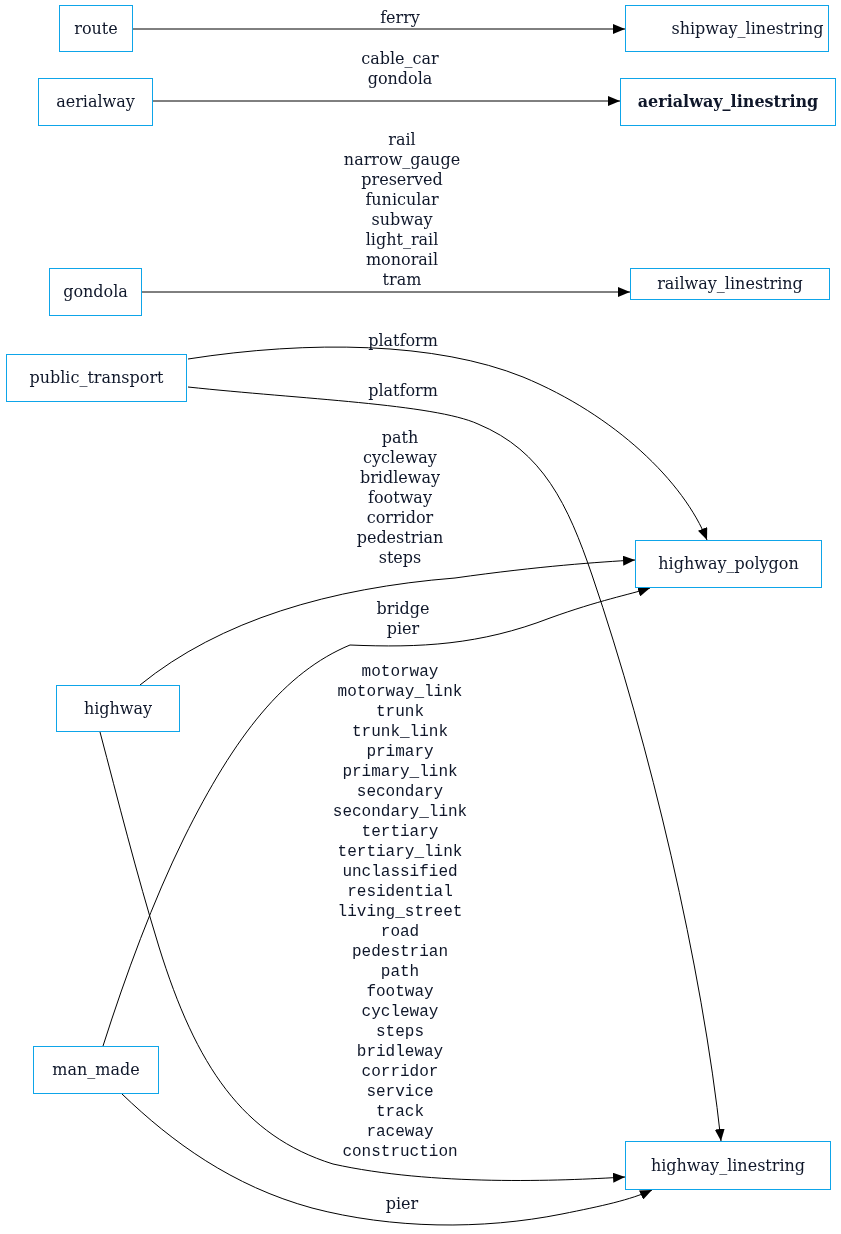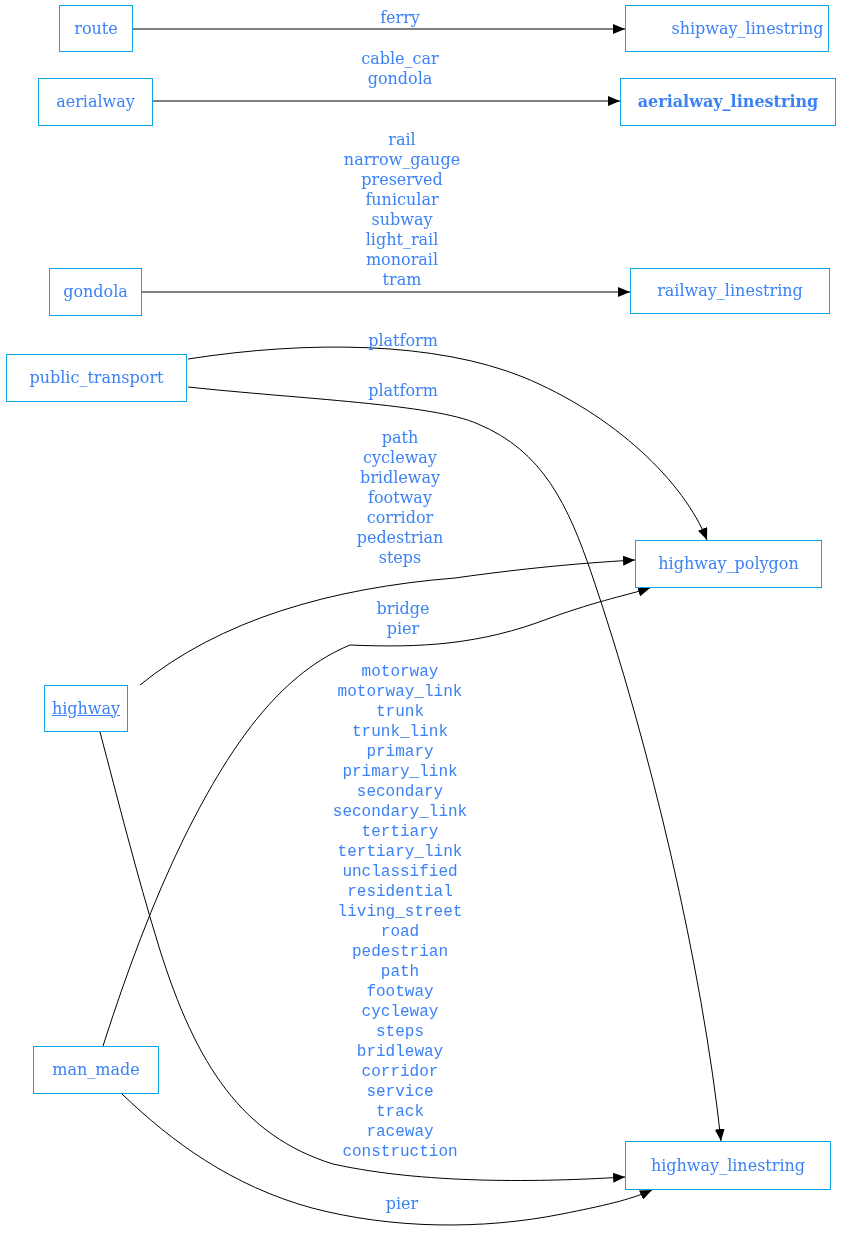--- a/index.html
+++ b/index.html
@@ -7,21 +7,21 @@
     margin: 0;
     padding: 0;
     background: #ffffff;
   }
   .canvas {
     position: relative;
     width: 841px;
     height: 1234px;
     background: #ffffff;
     font-family: "DejaVu Serif", serif;
-    color: #3b82f6;
+    color: #0f172a;
     overflow: hidden;
     border-radius: 22px;
   }
   .edges-svg {
     position: absolute;
     left: 0;
     top: 0;
   }
   .edges-svg path.edge {
     fill: none;
@@ -149,30 +149,30 @@
       </div>
       <div class="node" style="left: 38px; top: 78px; width: 115px; height: 48px;">
         <span>aerialway</span>
       </div>
       <div class="node" style="left: 620px; top: 78px; width: 216px; height: 48px; font-weight: bold;">
         <span>aerialway_linestring</span>
       </div>
       <div class="node" style="left: 49px; top: 268px; width: 93px; height: 48px;">
         <span>gondola</span>
       </div>
-      <div class="node" style="left: 630px; top: 268px; width: 200px; height: 46px;">
+      <div class="node" style="left: 630px; top: 268px; width: 200px; height: 32px;">
         <span>railway_linestring</span>
       </div>
       <div class="node" style="left: 6px; top: 354px; width: 181px; height: 48px;">
         <span>public_transport</span>
       </div>
       <div class="node" style="left: 635px; top: 540px; width: 187px; height: 48px; text-align: center;">
         <span>highway_polygon</span>
       </div>
-      <div class="node" style="left: 44px; top: 685px; width: 84px; height: 47px; text-decoration: underline;">
+      <div class="node" style="left: 56px; top: 685px; width: 124px; height: 47px;">
         <span>highway</span>
       </div>
       <div class="node" style="left: 33px; top: 1046px; width: 126px; height: 48px;">
         <span>man_made</span>
       </div>
       <div class="node" style="left: 625px; top: 1141px; width: 206px; height: 49px;">
         <span>highway_linestring</span>
       </div>
     </div>
 </div>

